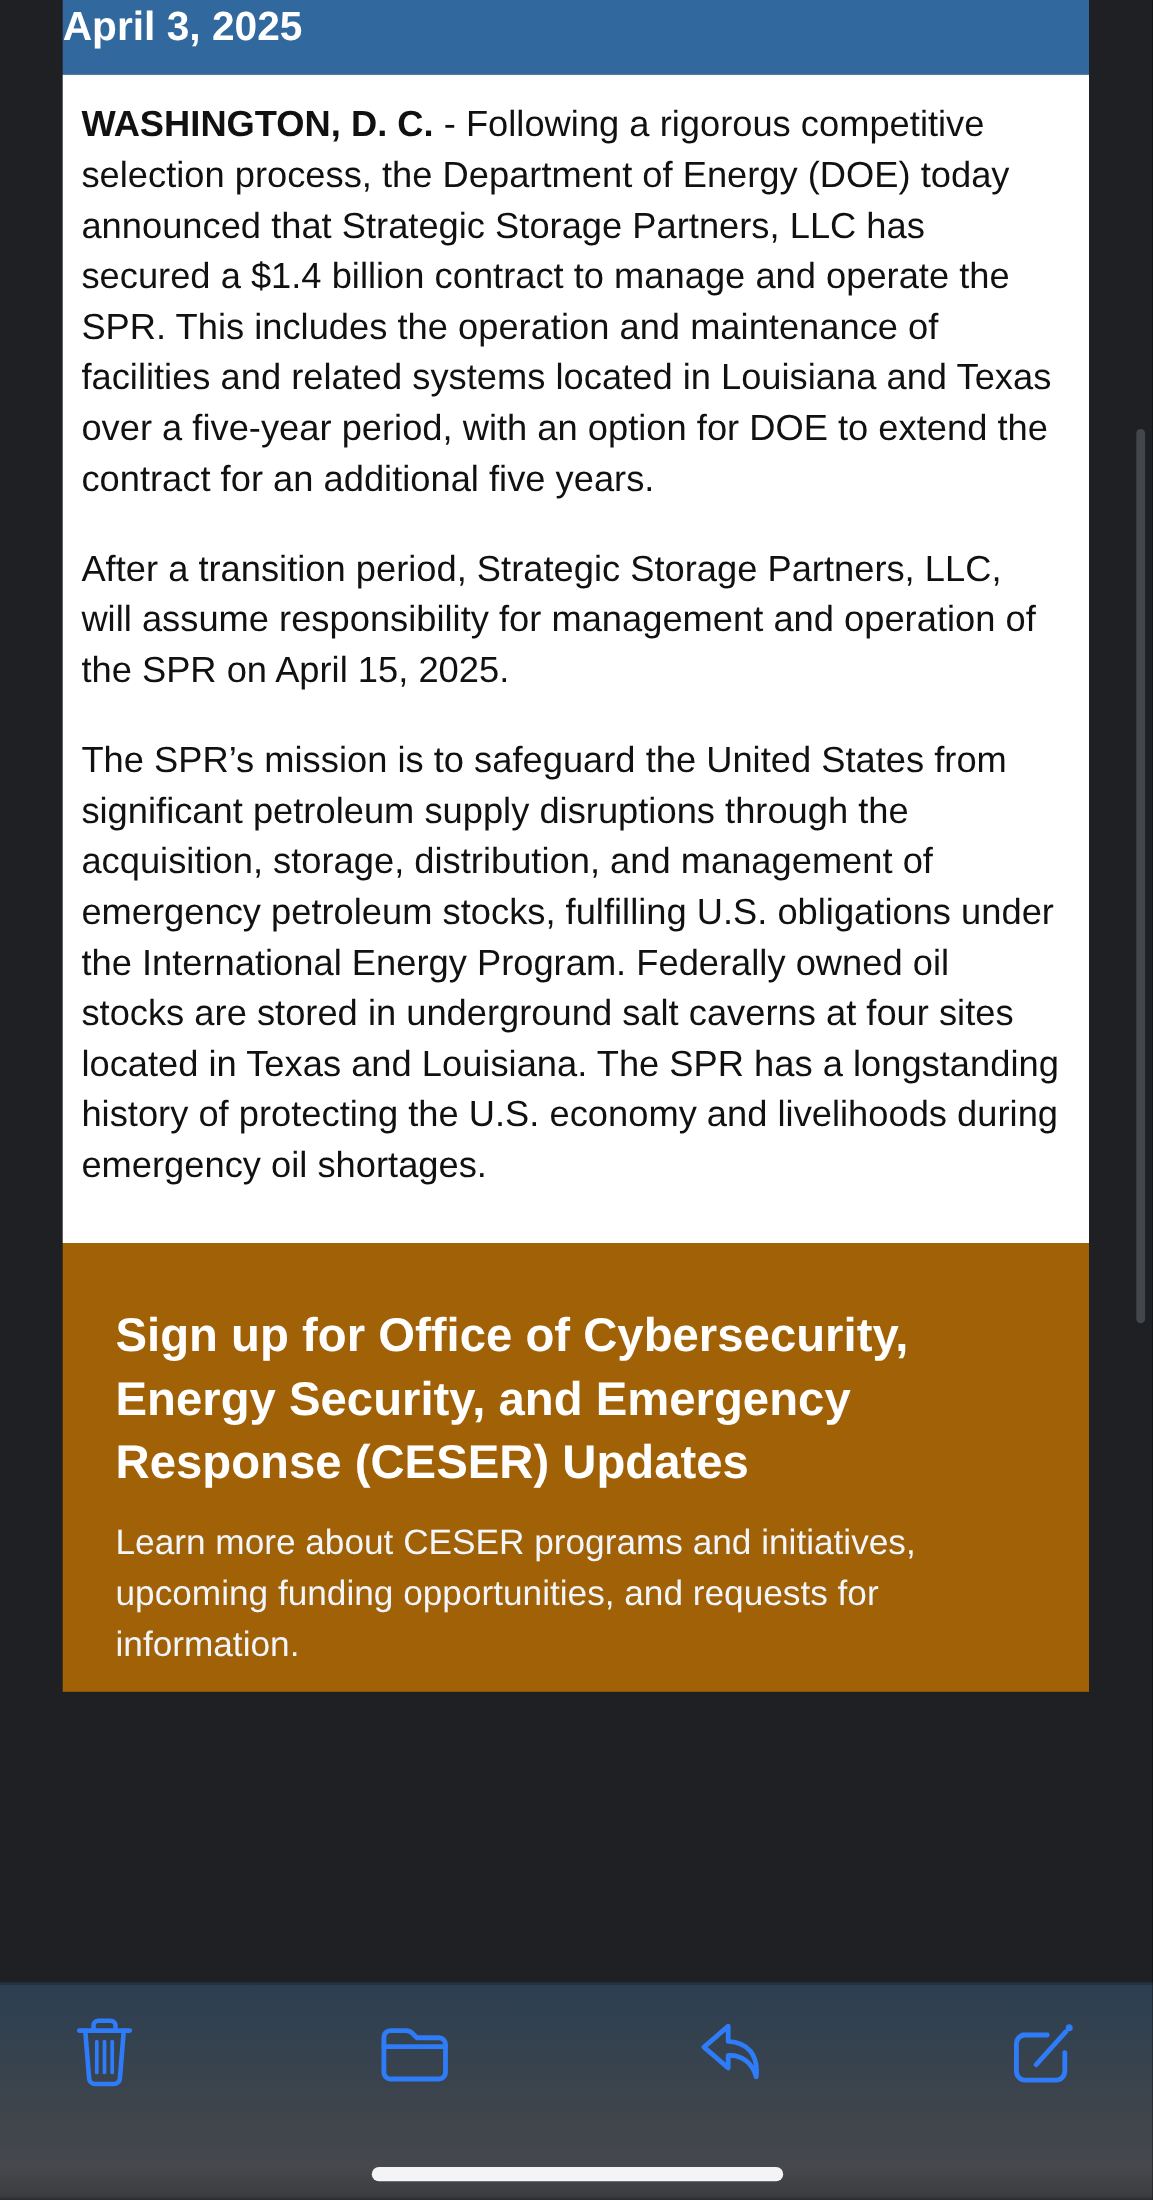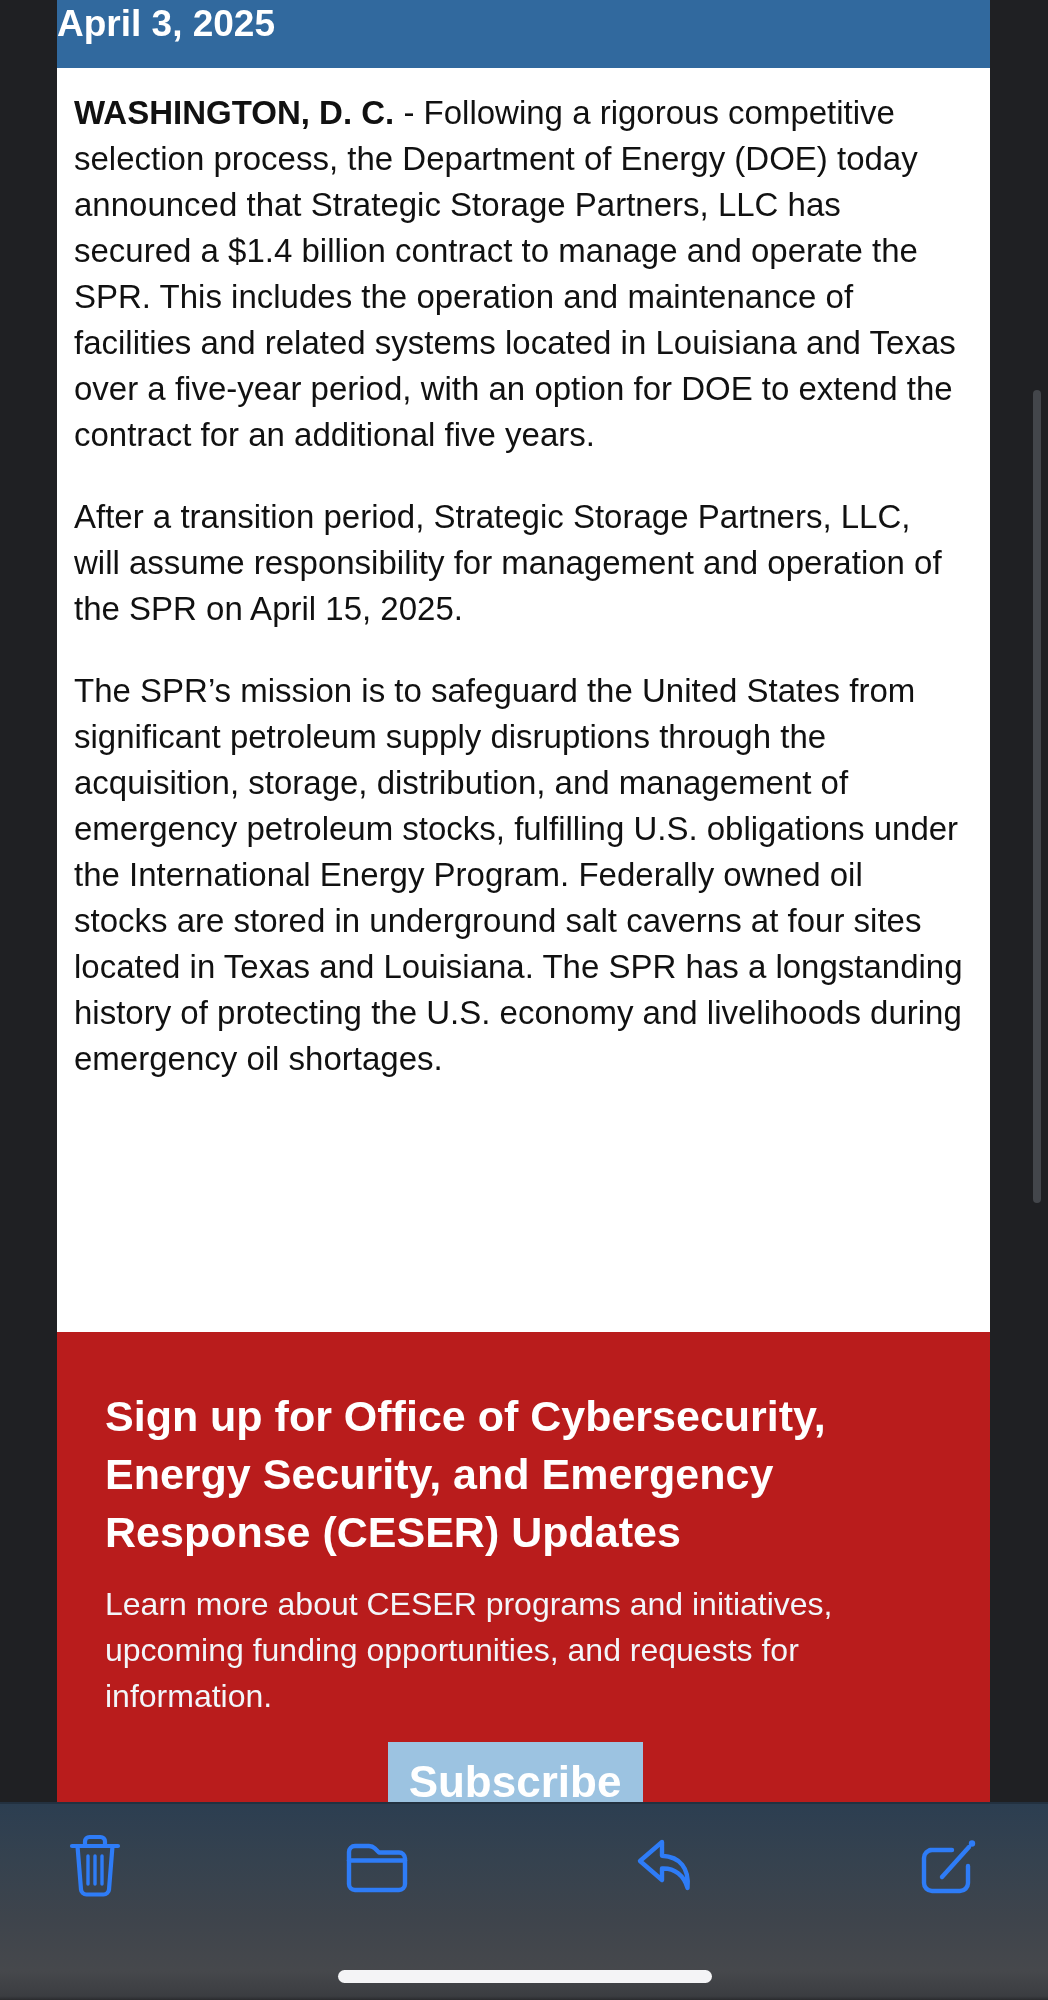--- a/index.html
+++ b/index.html
@@ -8,30 +8,30 @@
     background:#1f2023;font-family:"Liberation Sans",sans-serif;
     -webkit-font-smoothing:antialiased;
   }
   
   .content-col{position:absolute;left:57px;top:0;width:933px;}
   .date-header{
     height:68px;background:#31699e;color:#ffffff;
     font-size:37px;font-weight:bold;line-height:48px;text-align:left;
   }
   .white-body{
-    background:#ffffff;height:1264px;box-sizing:border-box;
+    background:#ffffff;height:1062px;box-sizing:border-box;
     padding:22px 26px 0 17px;overflow:hidden;
   }
   .white-body p{
     margin:0 0 36px 0;color:#111111;font-size:33px;line-height:46px;
     letter-spacing:0;
   }
   .white-body p .lead{font-weight:bold;}
   .ceser{
-    background:#b91c1c;height:470px;box-sizing:border-box;
+    background:#a16207;height:408px;box-sizing:border-box;
     padding:55px 65px 0 48px;overflow:hidden;color:#ffffff;
   }
   .ceser h2{
     margin:0;font-size:43px;line-height:58px;font-weight:bold;color:#ffffff;
   }
   .ceser .desc{
     margin:20px 0 0 0;font-size:32px;line-height:46px;color:#f2f6fa;
   }
   .subscribe{
     display:block;margin:23px auto 0 auto;width:255px;height:80px;

